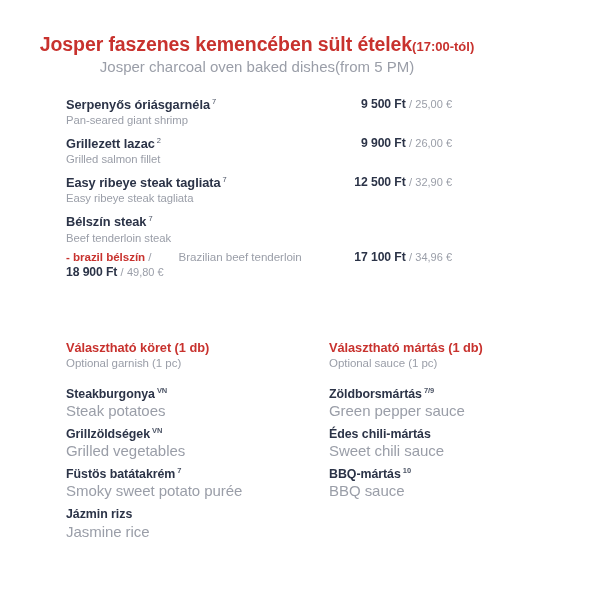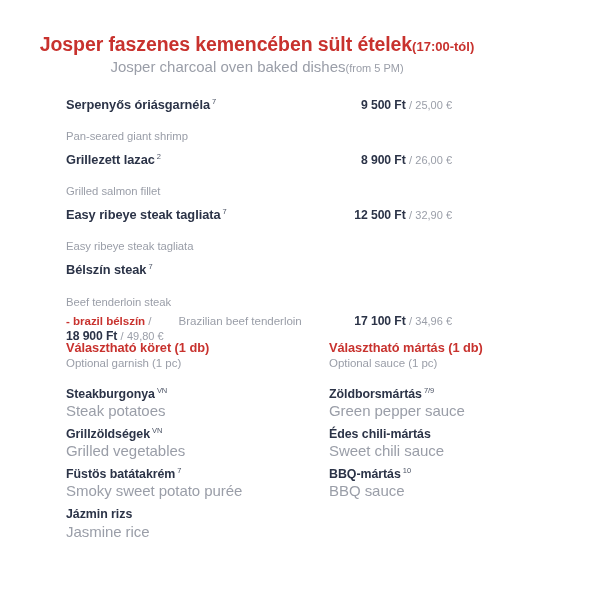--- a/index.html
+++ b/index.html
@@ -42,34 +42,34 @@
     letter-spacing: 0;
   }
   .header-subtitle {
     font-size: 15px;
     color: #9a9ea8;
     margin-top: 3px;
     line-height: 1.15;
     white-space: nowrap;
   }
   .header-subtitle .hours-en {
-    font-size: 11px;
+    font-size: 15px;
   }
 
   
   .dishes {
     margin-top: 21px;
     padding: 0 62px 0 66px;
   }
   .dish {
     margin-bottom: 10px;
   }
   .dish-row {
     display: flex;
-    align-items: flex-end;
+    align-items: flex-start;
     justify-content: space-between;
   }
   .dish-name {
     font-size: 12.8px;
     font-weight: bold;
     color: #2b3347;
     letter-spacing: -0.05px;
   }
   .sup {
     font-size: 7.5px;
@@ -88,21 +88,21 @@
   }
   .dish-price .eur {
     font-size: 11px;
     font-weight: normal;
     color: #9a9ea8;
     letter-spacing: 0;
   }
   .dish-desc {
     font-size: 11.3px;
     color: #9a9ea8;
-    margin-top: 18px;
+    margin-top: 2px;
     letter-spacing: -0.05px;
   }
 
   
   .variants {
     margin-top: 6px;
   }
   .variant-row {
     display: flex;
     align-items: baseline;
@@ -158,21 +158,21 @@
   }
   .col-item-name {
     font-size: 12.4px;
     font-weight: bold;
     color: #2b3347;
     letter-spacing: -0.05px;
   }
   .col-item-name .sup-vn {
     font-size: 7.5px;
     vertical-align: super;
-    font-weight: normal;
+    font-weight: bold;
     color: #4d5566;
     margin-left: 2px;
   }
   .col-item-desc {
     font-size: 15px;
     color: #9a9ea8;
     margin-top: 1px;
     letter-spacing: -0.05px;
   }
 </style>
@@ -205,21 +205,21 @@
       </div>
       <div class="dish-desc">Pan-seared giant shrimp</div>
     </div>
 
     <div class="dish">
       <div class="dish-row">
         <div class="dish-name">
           <span>Grillezett lazac</span><span class="sup">2</span>
         </div>
         <div class="dish-price">
-          <span>8 900 Ft</span>
+          <span>9 900 Ft</span>
           <span class="eur">/</span>
           <span class="eur">26,00 €</span>
         </div>
       </div>
       <div class="dish-desc">Grilled salmon fillet</div>
     </div>
 
     <div class="dish">
       <div class="dish-row">
         <div class="dish-name">

